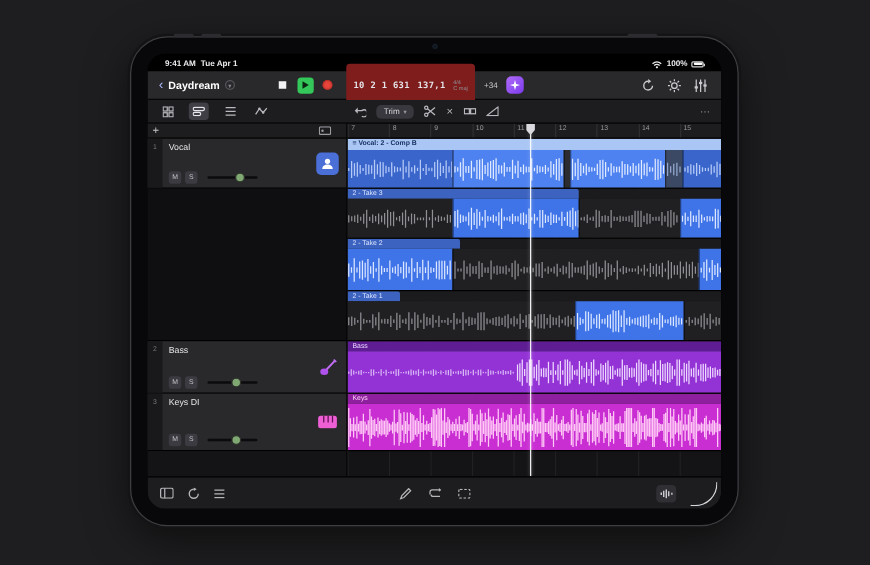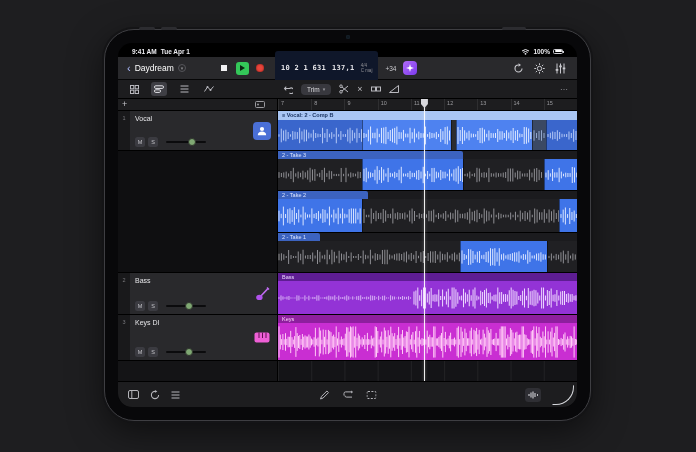--- a/index.html
+++ b/index.html
@@ -22,30 +22,30 @@
   .status-left{display:flex;gap:4px}
   .status-right{display:flex;align-items:center;gap:3px}
   .batt{display:inline-block;width:10px;height:5px;border:1px solid #cfcfd4;border-radius:1.5px;position:relative}
   .batt::before{content:"";position:absolute;inset:0.5px;background:#fff;border-radius:1px}
   .batt::after{content:"";position:absolute;right:-2px;top:1px;width:1px;height:2px;background:#cfcfd4}
 
   
   .topbar{height:23px;flex:0 0 23px;background:#29292c;border-bottom:1px solid #060607;
           display:flex;align-items:center;padding:0 9px;color:#e8e8ea}
   .back{font-size:11px;color:#aebdff;line-height:1;margin-right:4px;cursor:default}
-  .title{font-size:8.5px;font-weight:normal;color:#fff}
+  .title{font-size:8.5px;font-weight:bold;color:#fff}
   .title-menu{width:8px;height:8px;border-radius:50%;border:1px solid #55555a;color:#8a8a8e;font-size:5px;
               display:flex;align-items:center;justify-content:center;margin-left:4px}
   .transport{display:flex;align-items:center;gap:5px;margin-left:32px}
   .tbtn{width:13px;height:13px;border-radius:3px;display:flex;align-items:center;justify-content:center}
   .tbtn .sq{width:6px;height:6px;background:#f2f2f4}
   .tbtn.play{background:#34c759}
   .tbtn.play .tri{width:0;height:0;border-left:5px solid #0b2512;border-top:3.5px solid transparent;border-bottom:3.5px solid transparent;margin-left:1px}
   .tbtn.rec .dot{width:8px;height:8px;border-radius:50%;background:#e8463c;box-shadow:inset 0 0 2px #7a130d}
-  .lcd{margin-left:8px;background:#0f172a;border-radius:3px;height:35px;display:flex;align-items:center;
+  .lcd{margin-left:8px;background:#7f1d1d;border-radius:3px;height:35px;display:flex;align-items:center;
        gap:6px;padding:0 6px;font-family:"DejaVu Sans Mono",monospace}
   .lcd-pos,.lcd-tempo{font-size:7px;font-weight:bold;color:#e4e4e8;letter-spacing:.3px}
   .lcd-col{display:flex;flex-direction:column;font-size:4.5px;line-height:5.5px;color:#8f8f94;font-family:"Liberation Sans",sans-serif}
   .transpose{margin-left:7px;font-size:6.5px;color:#c9c9cd}
   .ai-btn{margin-left:7px;width:14px;height:14px;border-radius:4px;background:linear-gradient(135deg,#b06bf8,#7c3aed);
           display:flex;align-items:center;justify-content:center}
   .topbar .spacer{flex:1}
   .tico{width:16px;height:16px;display:flex;align-items:center;justify-content:center;margin-left:5px}
   svg.ic{display:block}
 

